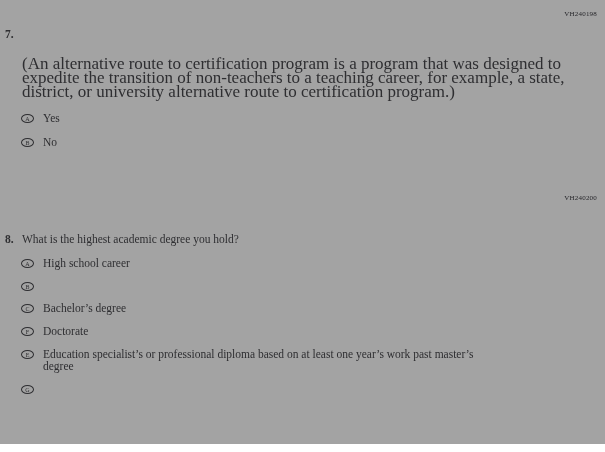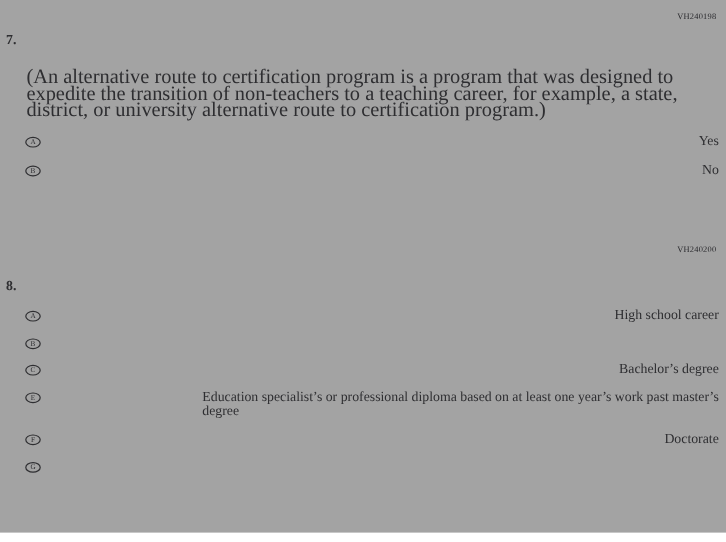--- a/index.html
+++ b/index.html
@@ -17,21 +17,21 @@
     color: #2e2e31;
   }
   .code {
     position: absolute;
     right: 8px;
     font-size: 7px;
     letter-spacing: 0.2px;
     color: #26262a;
   }
   .code-1 { top: 10px; }
-  .code-2 { top: 204px; }
+  .code-2 { top: 194px; }
   .qblock {
     position: absolute;
     left: 5px;
     width: 594px;
   }
   .qblock-7 { top: 28px; }
   .qblock-8 { top: 233px; }
   .stem-row {
     display: flex;
     align-items: flex-start;
@@ -55,21 +55,20 @@
     margin: 0;
     padding: 0;
   }
   .options-7 { margin-top: 13px; }
   .options-8 { margin-top: 11px; }
   .option {
     display: flex;
     align-items: flex-start;
     font-size: 11.5px;
     cursor: default;
-    justify-content: space-between;
   }
   .options-7 .option { line-height: 13px; margin-bottom: 11px; }
   .options-8 .option { line-height: 12px; margin-bottom: 11px; }
   .bubble {
     flex: none;
     box-sizing: border-box;
     width: 13px;
     height: 9px;
     margin-left: 16px;
     margin-top: 2px;
@@ -111,41 +110,42 @@
         <span class="option-label">No</span>
       </li>
     </ul>
   </div>
 
   <div class="code code-2">VH240200</div>
 
   <div class="qblock qblock-8">
     <div class="stem-row">
       <span class="qnum">8.</span>
+      <span class="stem">What is the highest academic degree you hold?</span>
     </div>
     <ul class="options options-8">
       <li class="option">
         <span class="bubble">A</span>
         <span class="option-label">High school career</span>
       </li>
       <li class="option">
         <span class="bubble">B</span>
       </li>
       <li class="option">
         <span class="bubble">C</span>
         <span class="option-label">Bachelor’s degree</span>
       </li>
       <li class="option">
+        <span class="bubble">F</span>
+        <span class="option-label">Doctorate</span>
+      </li>
+      <li class="option">
         <span class="bubble">E</span>
         <span class="option-label">Education specialist’s or professional diploma based on at least one year’s work past master’s
 degree</span>
-      </li>
-      <li class="option">
-        <span class="bubble">F</span>
-        <span class="option-label">Doctorate</span>
       </li>
       <li class="option">
         <span class="bubble">G</span>
       </li>
     </ul>
   </div>
 
 </div>
 
 </body></html>

